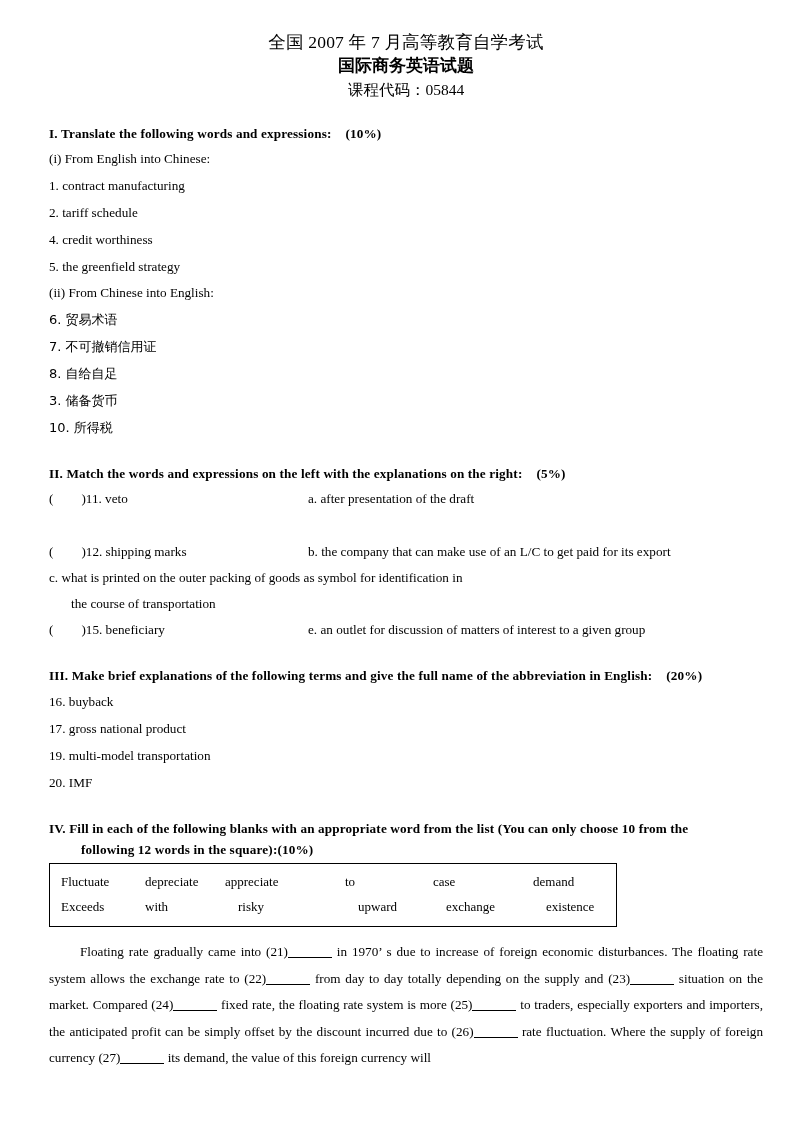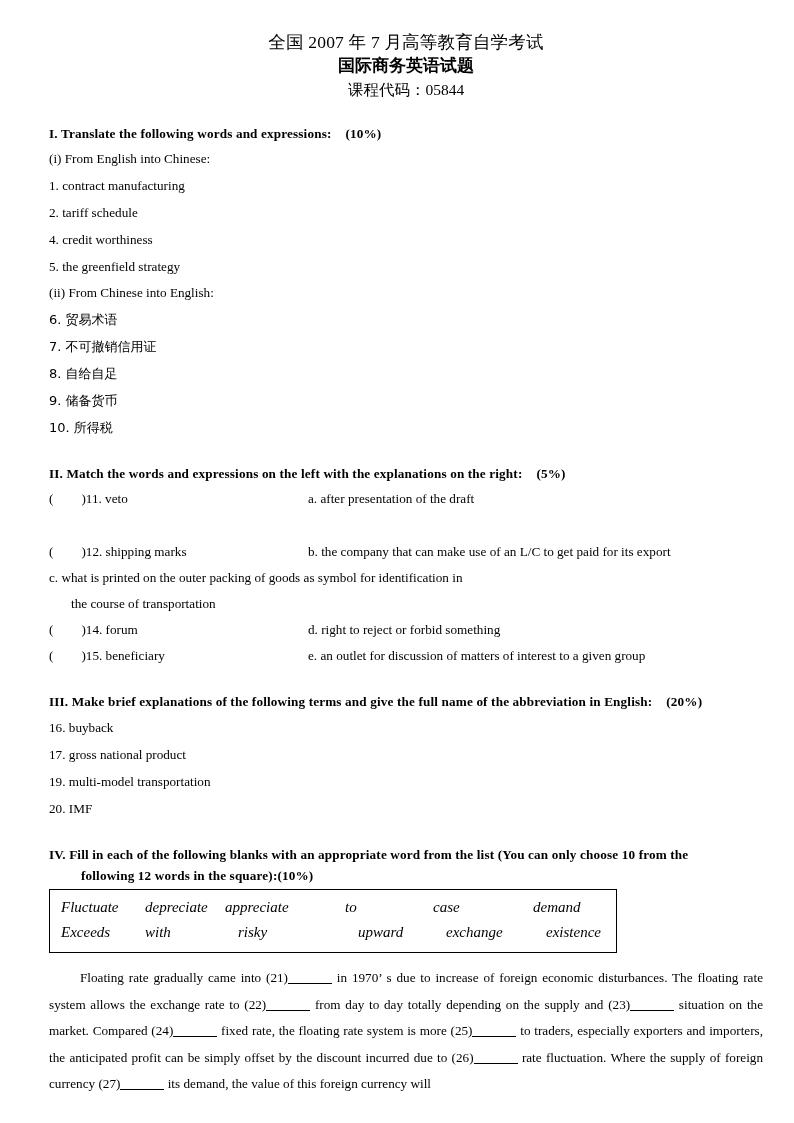--- a/index.html
+++ b/index.html
@@ -106,24 +106,23 @@
   
   .word-box {
     border: 1.3px solid #000;
     width: 568px;
     box-sizing: border-box;
     margin-top: 5px;
     padding: 5px 0 7px 0;
   }
   .word-row {
     display: flex;
-    font-size: 15px;
+    font-size: 13px;
     line-height: 25px;
     padding-left: 11px;
-    font-style: italic;
   }
   .word-row .w {
     white-space: nowrap;
   }
   .wc0 { width: 84px; flex: 0 0 84px; }
   .wc1 { width: 80px; flex: 0 0 80px; }
   .wc2 { width: 120px; flex: 0 0 120px; }
   .wc3 { width: 88px; flex: 0 0 88px; }
   .wc4 { width: 76px; flex: 0 0 76px; }
   .wc5 { width: 90px; flex: 0 0 90px; margin-left: 24px; }
@@ -163,44 +162,40 @@
     <div class="line sub">(i) From English into Chinese:</div>
     <div class="line">1. contract manufacturing</div>
     <div class="line">2. tariff schedule</div>
     <div class="line">4. credit worthiness</div>
     <div class="line">5. the greenfield strategy</div>
 
     <div class="line sub">(ii) From Chinese into English:</div>
     <div class="line cjk">6. 贸易术语</div>
     <div class="line cjk">7. 不可撤销信用证</div>
     <div class="line cjk">8. 自给自足</div>
-    <div class="line cjk">9. 储备货币</div>
+    <div class="line cjk">3. 储备货币</div>
     <div class="line cjk">10. 所得税</div>
 
     <div class="sec-head"><span>II. Match the words and expressions on the left with the explanations on the right:</span><span class="pct">(5%)</span></div>
 
     <div class="match-row">
       <div class="match-left"><span class="paren-open">(</span><span>)11. veto</span></div>
       <div class="match-right"><span>a. after presentation of the draft</span></div>
     </div>
     <div class="spacer-row"></div>
 
     <div class="match-row">
       <div class="match-left"><span class="paren-open">(</span><span>)12. shipping marks</span></div>
       <div class="match-right"><span>b. the company that can make use of an L/C to get paid for its export</span></div>
     </div>
 
     <div class="match-row">
       <div class="match-right"><span>c. what is printed on the outer packing of goods as symbol for identification in</span><span class="wrap2">the course of transportation</span></div>
     </div>
 
-    <div class="match-row">
-      <div class="match-left"><span class="paren-open">(</span><span>)14. forum</span></div>
-      <div class="match-right"><span>d. right to reject or forbid something</span></div>
-    </div>
 
     <div class="match-row">
       <div class="match-left"><span class="paren-open">(</span><span>)15. beneficiary</span></div>
       <div class="match-right"><span>e. an outlet for discussion of matters of interest to a given group</span></div>
     </div>
 
     <div class="sec-head"><span>III. Make brief explanations of the following terms and give the full name of the abbreviation in English:</span><span class="pct">(20%)</span></div>
 
     <div class="line">16. buyback</div>
     <div class="line">17. gross national product</div>

